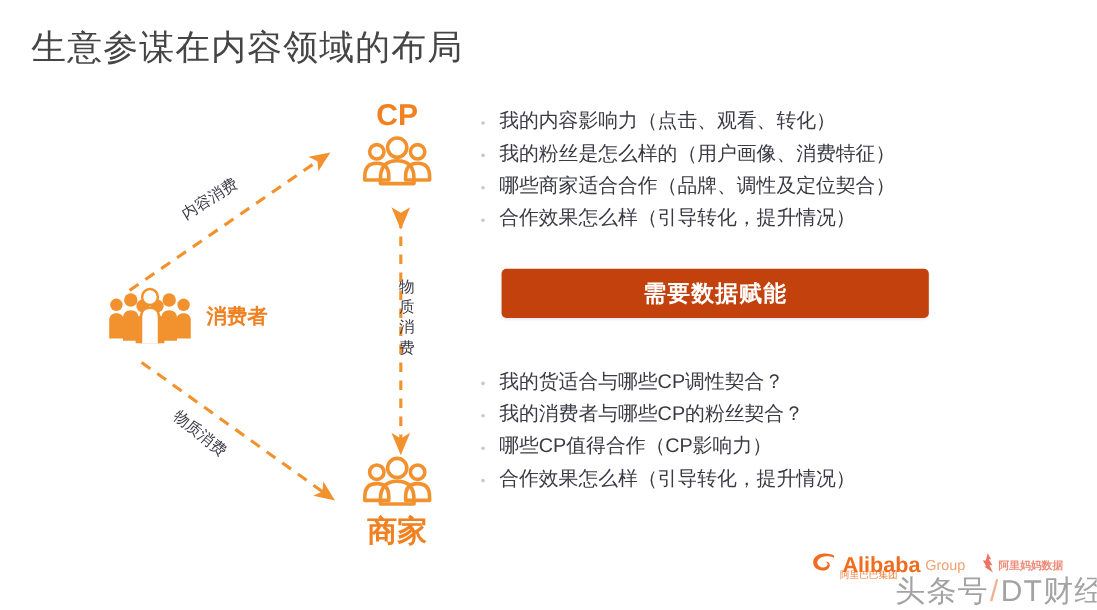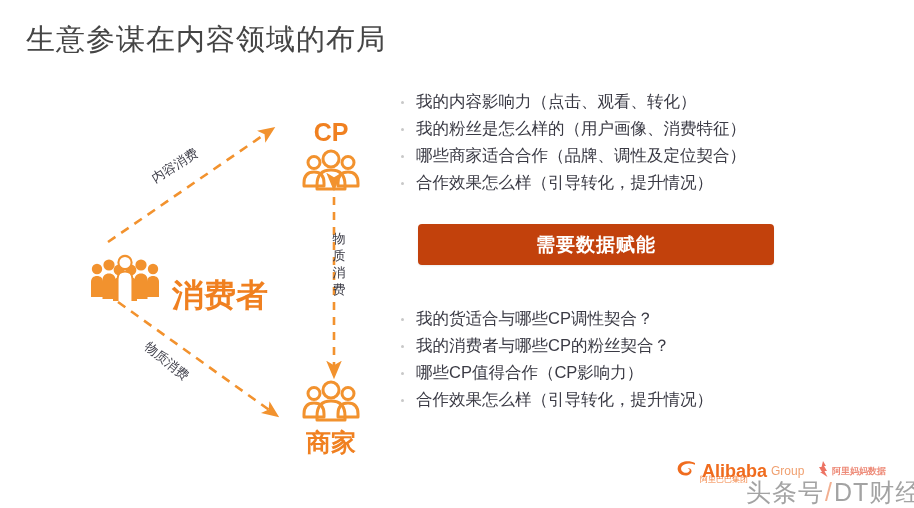--- a/index.html
+++ b/index.html
@@ -46,21 +46,20 @@
   }
 
   .node {
     position: absolute;
     text-align: center;
   }
   .node-label {
     color: #F08020;
     font-weight: bold;
     white-space: nowrap;
-    margin-top: 36px;
   }
 
   
   #node-cp {
     left: 286px;
     top: 14px;
     width: 90px;
   }
   #node-cp .node-label {
     font-size: 25px;
@@ -84,21 +83,21 @@
   #node-consumer {
     left: 88px;
     top: 168px;
     width: 190px;
     display: flex;
     align-items: center;
     gap: 10px;
     text-align: left;
   }
   #node-consumer .node-label {
-    font-size: 32px;
+    font-size: 17px;
   }
 
   .icon-group-outline, .icon-crowd {
     display: inline-block;
     line-height: 0;
   }
 
   
   .edge-label {
     position: absolute;

